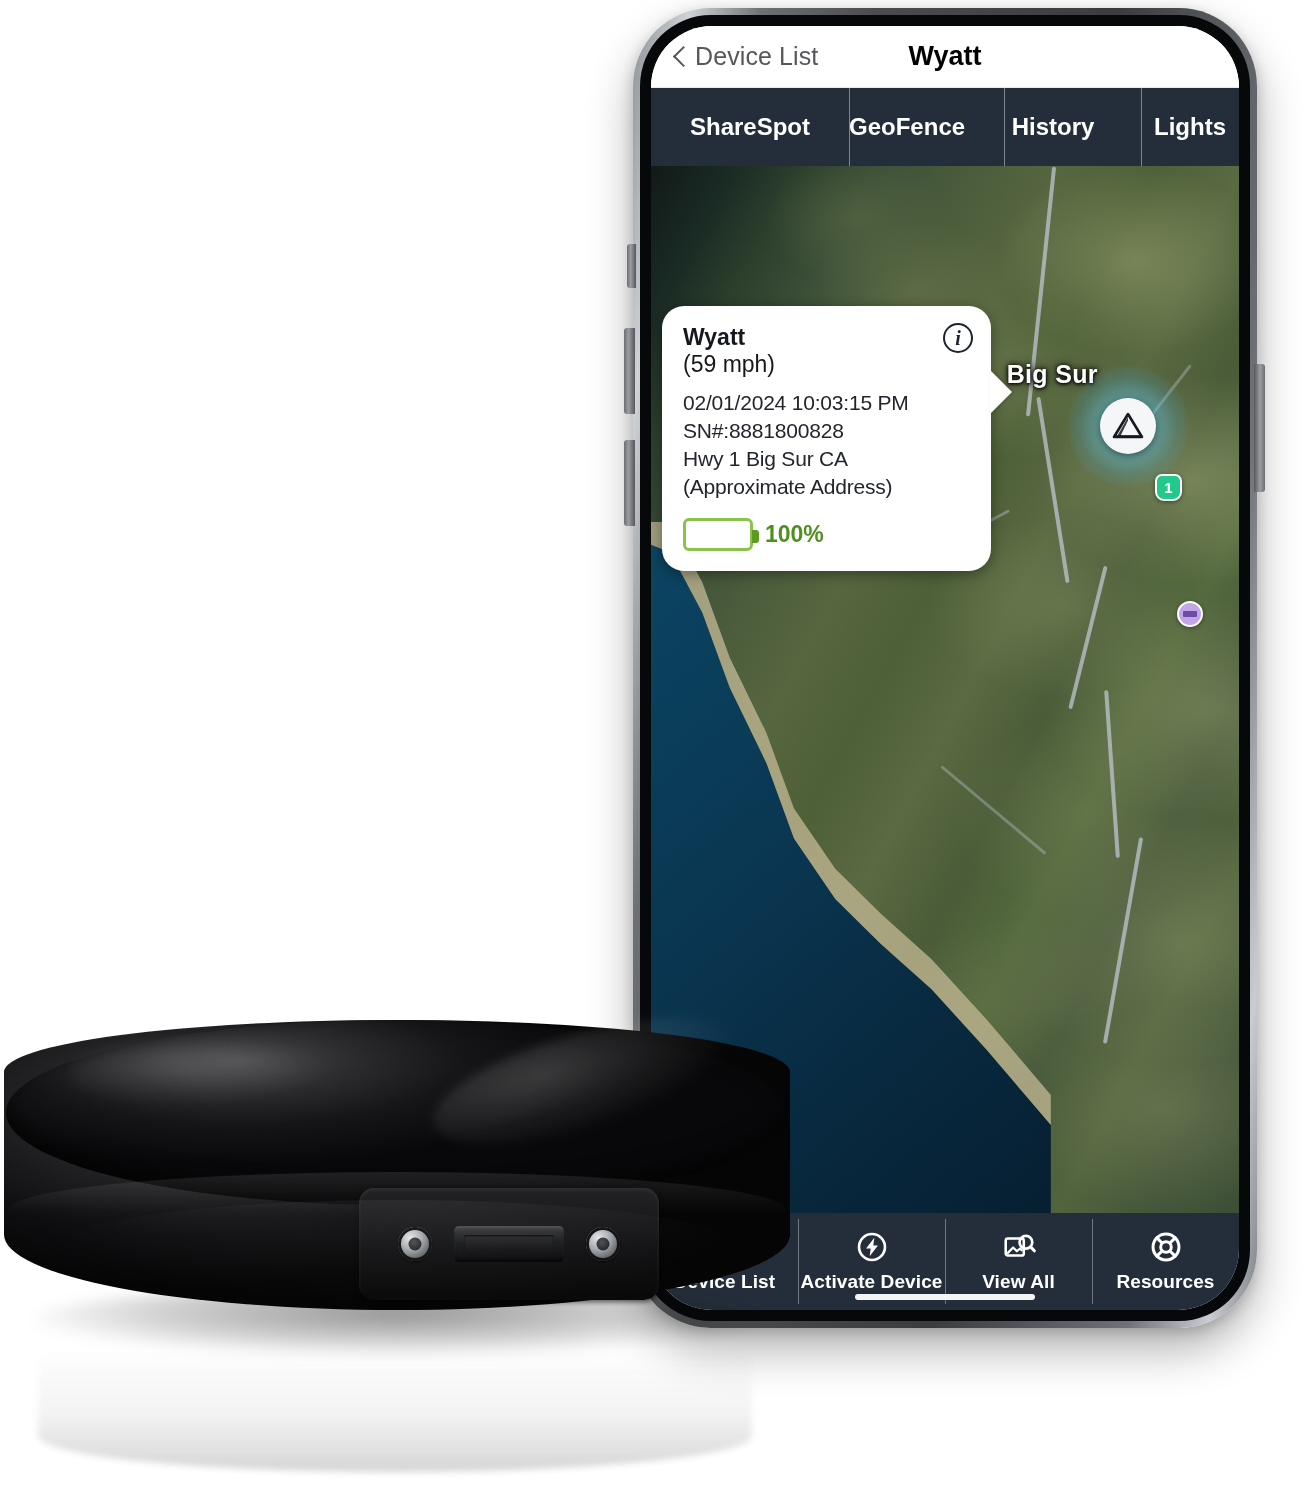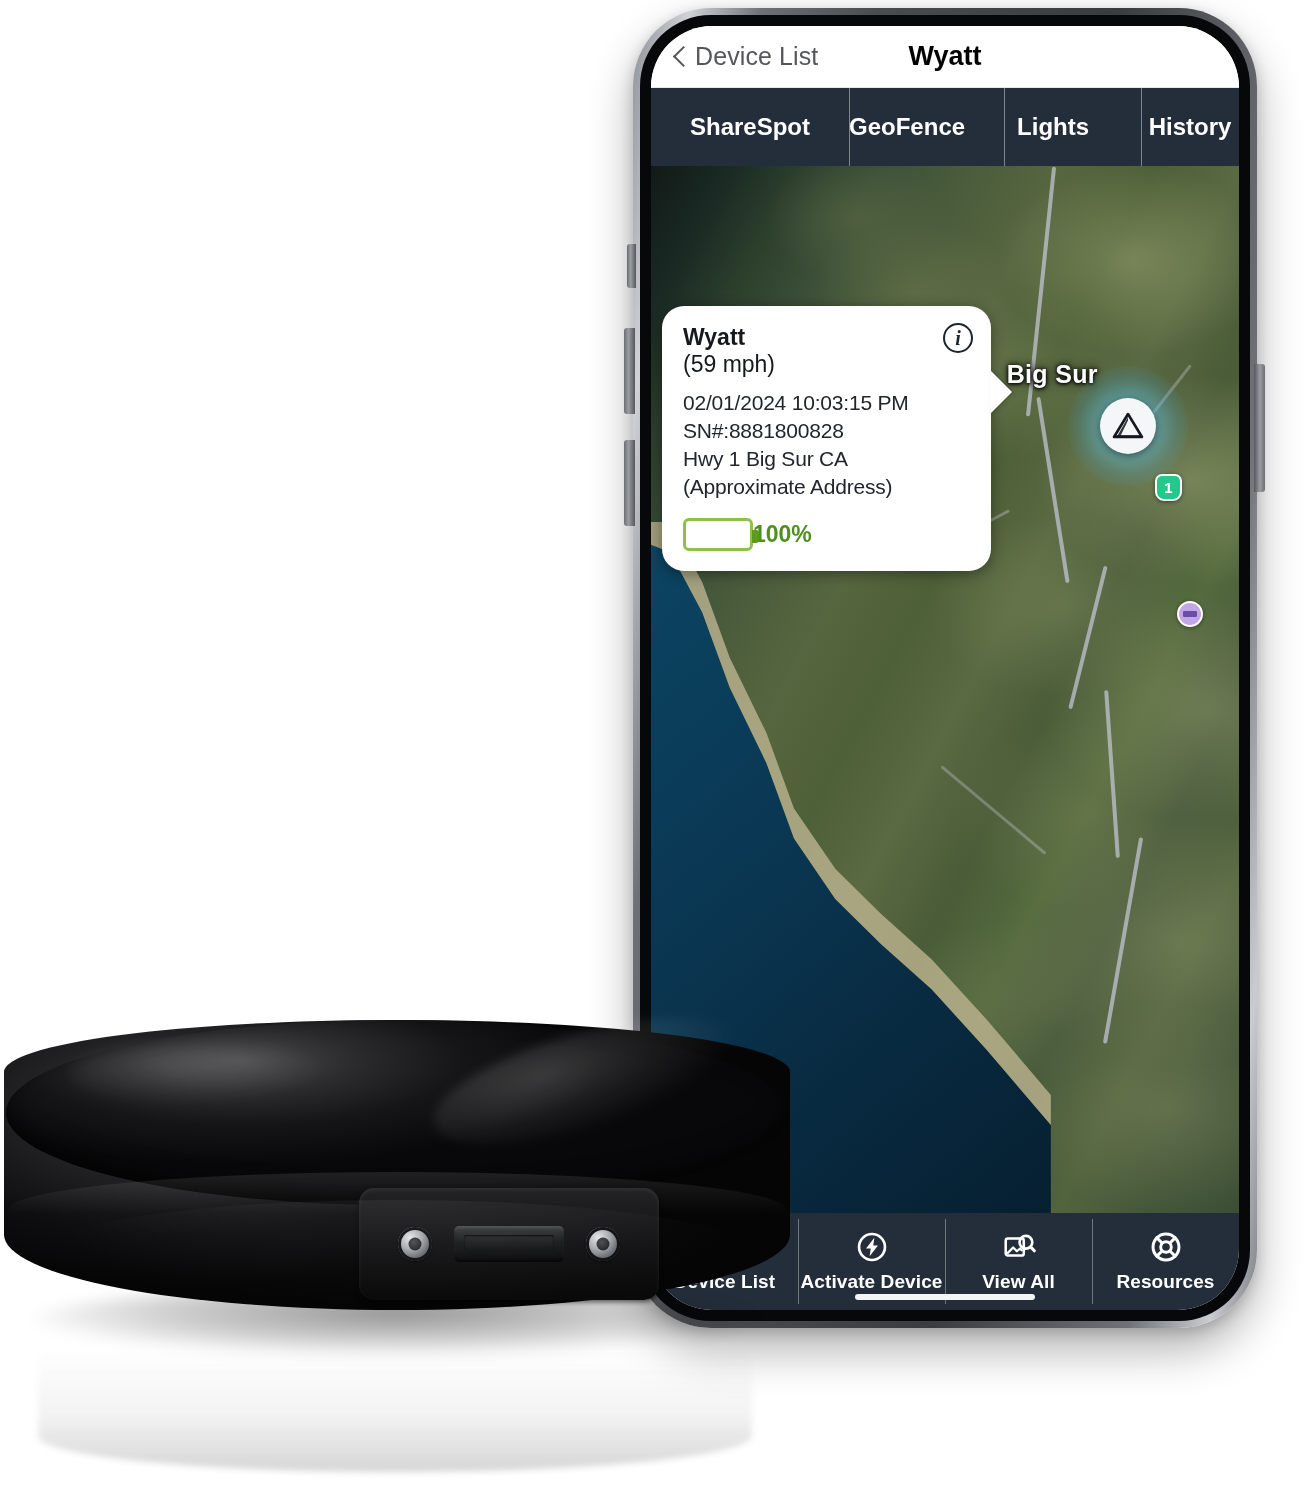--- a/index.html
+++ b/index.html
@@ -372,21 +372,21 @@
     font-weight: 700;
     font-size: 20px;
     color: #1c2430;
     cursor: pointer;
     background:#fff;
   }
   #device-name  { font-size: 23px; font-weight: 700; color: #15181c; line-height: 1.18; }
   #device-speed { font-size: 23px; font-weight: 400; color: #15181c; line-height: 1.18; margin-bottom: 11px; }
   .detail-line  { font-size: 21px; color: #22262c; line-height: 1.33; letter-spacing: -.2px; }
   #battery-row {
-    display: flex; align-items: center; 
+    display: flex; align-items: center; gap: 12px;
     margin-top: 17px;
   }
   #battery-icon {
     position: relative;
     width: 70px; height: 33px;
     border: 3px solid #8bc34a;
     border-radius: 6px;
     padding: 2.5px;
   }
   #battery-icon::after {
@@ -609,22 +609,22 @@
           <div id="back-button">
             <span id="back-chevron"></span>
             <span id="back-label">Device List</span>
           </div>
           <div id="nav-title">Wyatt</div>
         </div>
 
         <div id="tab-bar">
           <div class="tab-item">ShareSpot</div>
           <div class="tab-item">GeoFence</div>
+          <div class="tab-item">History</div>
           <div class="tab-item">Lights</div>
-          <div class="tab-item">History</div>
         </div>
 
         <div id="map">
           <div id="map-terrain"></div>
           <div id="map-ocean"></div>
           <div id="map-shore"></div>
           <div id="map-surf"></div>
 
           <span class="road" id="road-main-1"></span>
           <span class="road" id="road-main-2"></span>

